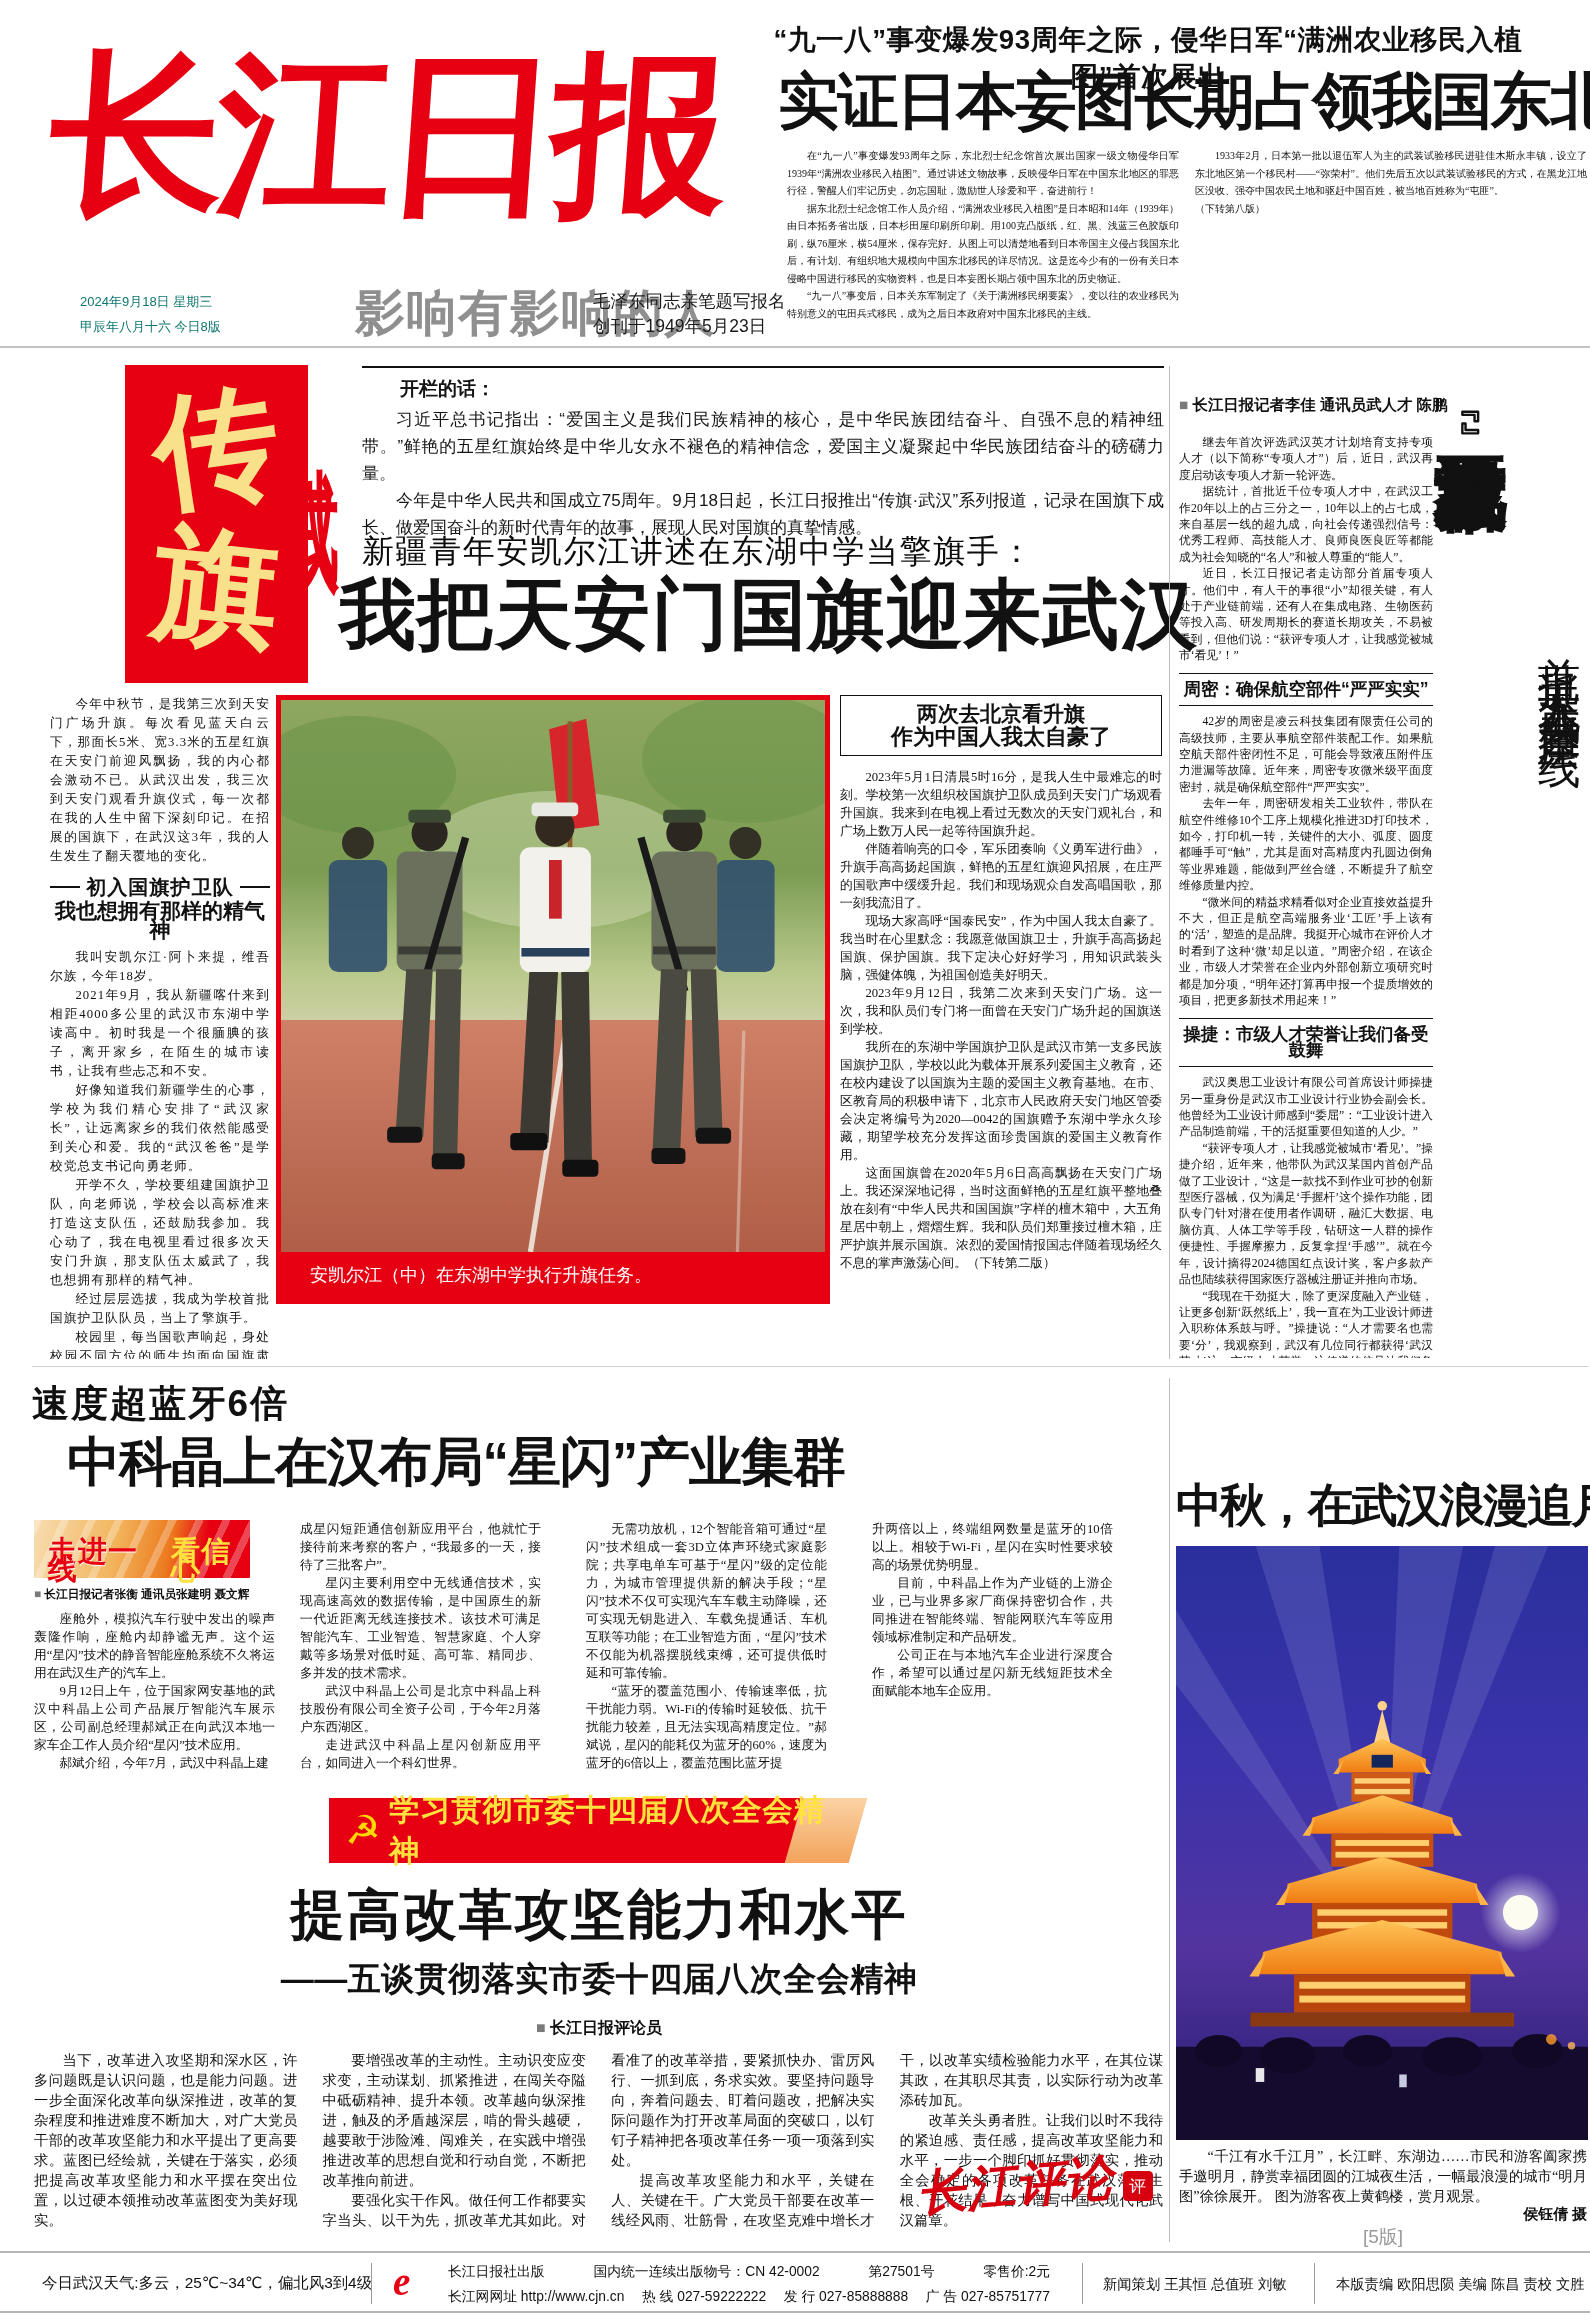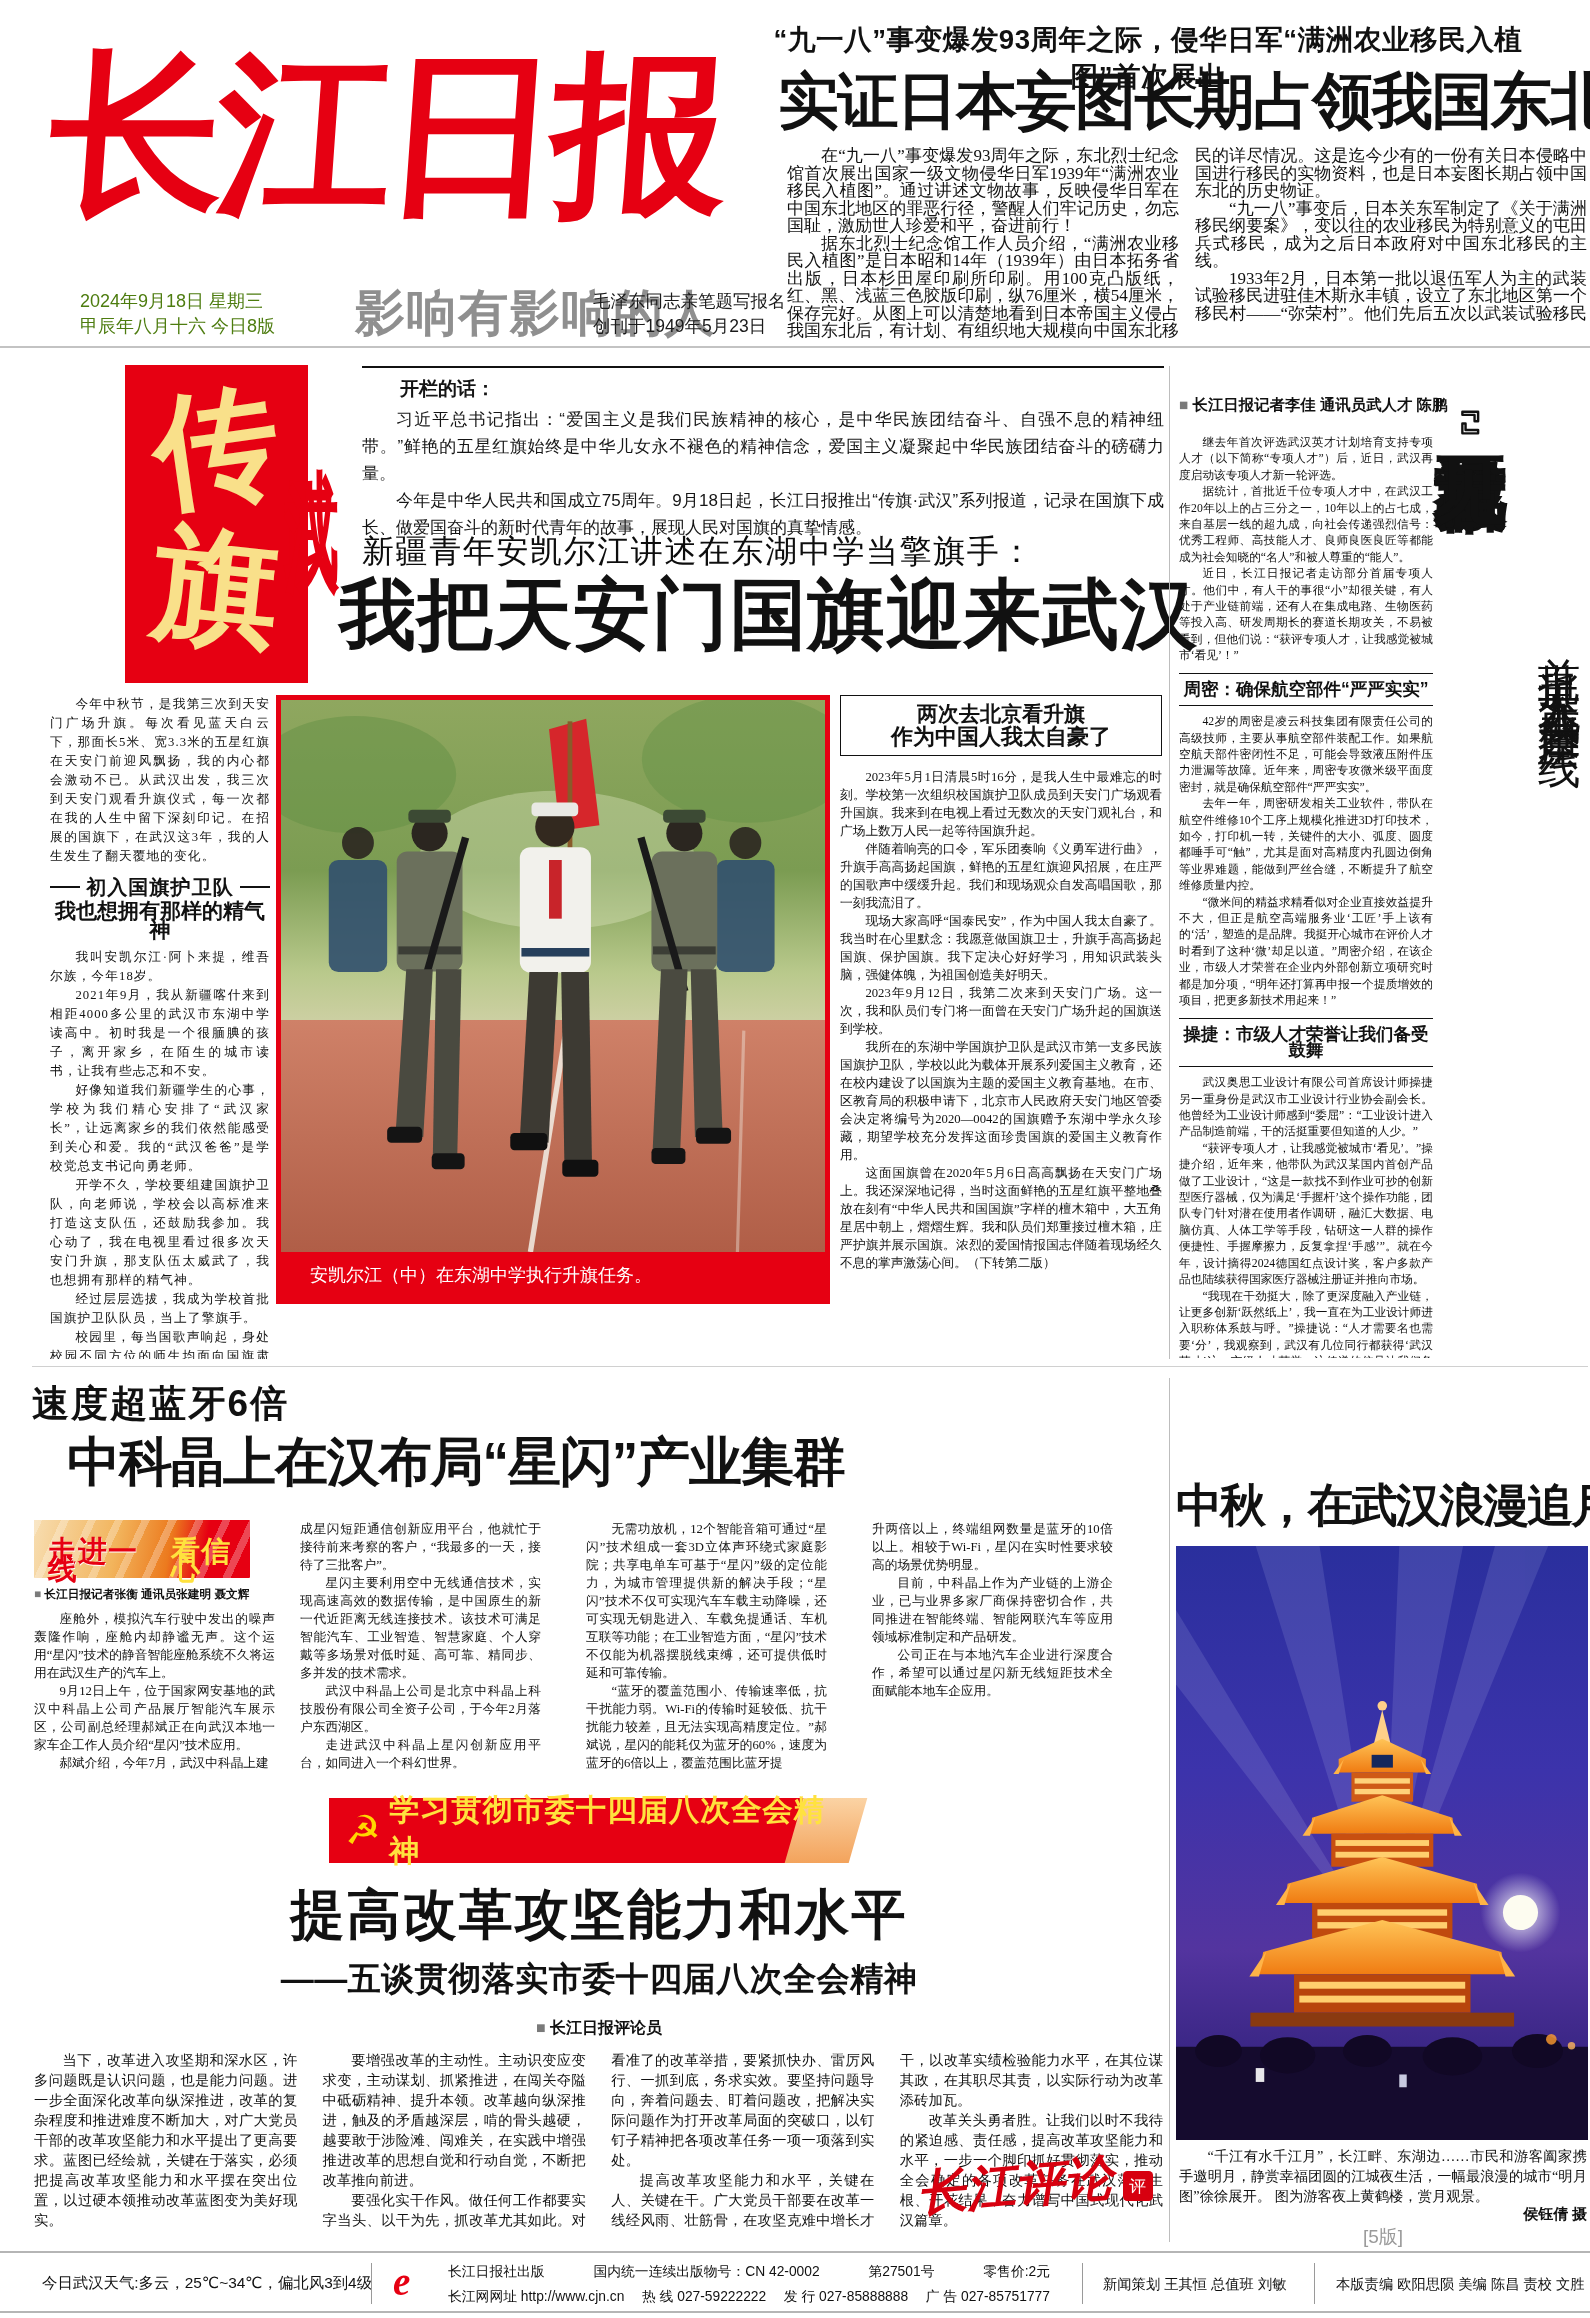--- a/index.html
+++ b/index.html
@@ -8,29 +8,29 @@
   .abs{position:absolute;}
   .sans{font-family:"Liberation Sans","DejaVu Sans",sans-serif;}
   .just p{margin:0;text-indent:2em;text-align:justify;}
   .turn{text-align:right;}
   .hairline-h{position:absolute;background:#c3c3c3;height:1.6px;}
   .hairline-v{position:absolute;background:#bdbdbd;width:1.1px;}
 
   
   #masthead-title{left:50px;top:-8px;width:732px;height:289px;font-size:175px;line-height:289px;
     color:#e60012;font-weight:bold;letter-spacing:-7.4px;transform:skewX(-4deg);white-space:nowrap;}
-  #masthead-date{left:80px;top:289px;font-size:18px;line-height:25px;color:#4d7c0f;}
+  #masthead-date{left:80px;top:289px;font-size:13px;line-height:25px;color:#0f766e;}
   #masthead-slogan{left:355px;top:280px;font-size:50px;color:#8f8f8f;font-weight:bold;letter-spacing:1.6px;}
   #masthead-inscription{left:593px;top:289px;font-size:17.5px;line-height:25px;color:#1a1a1a;}
 
   
   #jw-kicker{left:745px;top:21px;width:806px;text-align:center;font-weight:600;font-size:27.6px;letter-spacing:0.5px;}
   #jw-headline{left:778px;top:61px;width:812px;text-align:center;font-weight:900;font-size:61px;letter-spacing:-1.6px;white-space:nowrap;}
   #jw-body{left:787px;top:147px;width:800px;height:197px;column-count:2;column-gap:16px;column-fill:auto;
-    font-size:17px;line-height:17.5px;overflow:hidden;}
+    font-size:10px;line-height:17.5px;overflow:hidden;}
 
   
   #chuanqi-box{left:125px;top:365px;width:183px;height:318px;background:#e60012;color:#f9e08a;
     text-align:center;font-weight:bold;}
   #chuanqi-box .logo-char{display:block;font-size:125px;line-height:140px;}
   #chuanqi-box .c1{transform:rotate(-8deg);margin-top:13.3px;}
   #chuanqi-box .c2{transform:rotate(6deg);}
   #chuanqi-wuhan{left:312px;top:371px;width:58px;height:307px;color:#e60012;font-weight:900;
     writing-mode:vertical-rl;font-size:119px;line-height:1;letter-spacing:16px;
     transform:scaleX(0.46);transform-origin:left top;font-family:"Liberation Serif",serif;}

